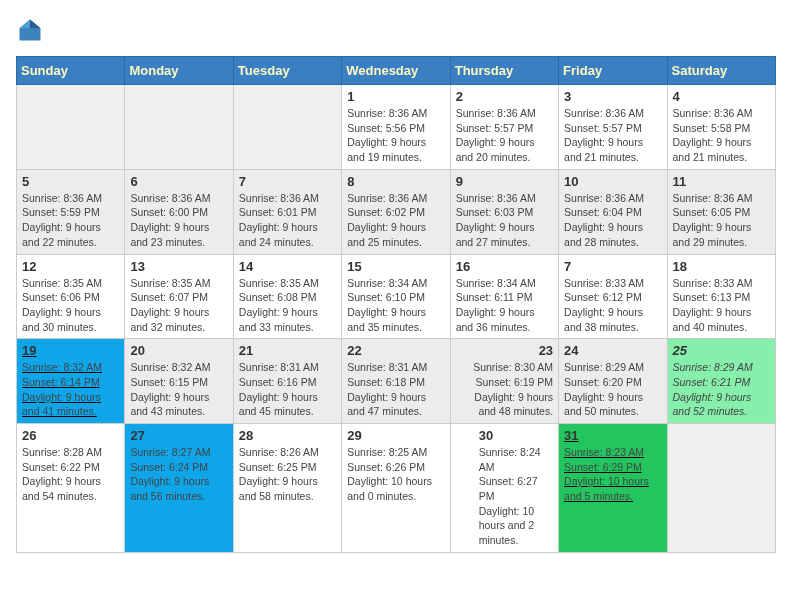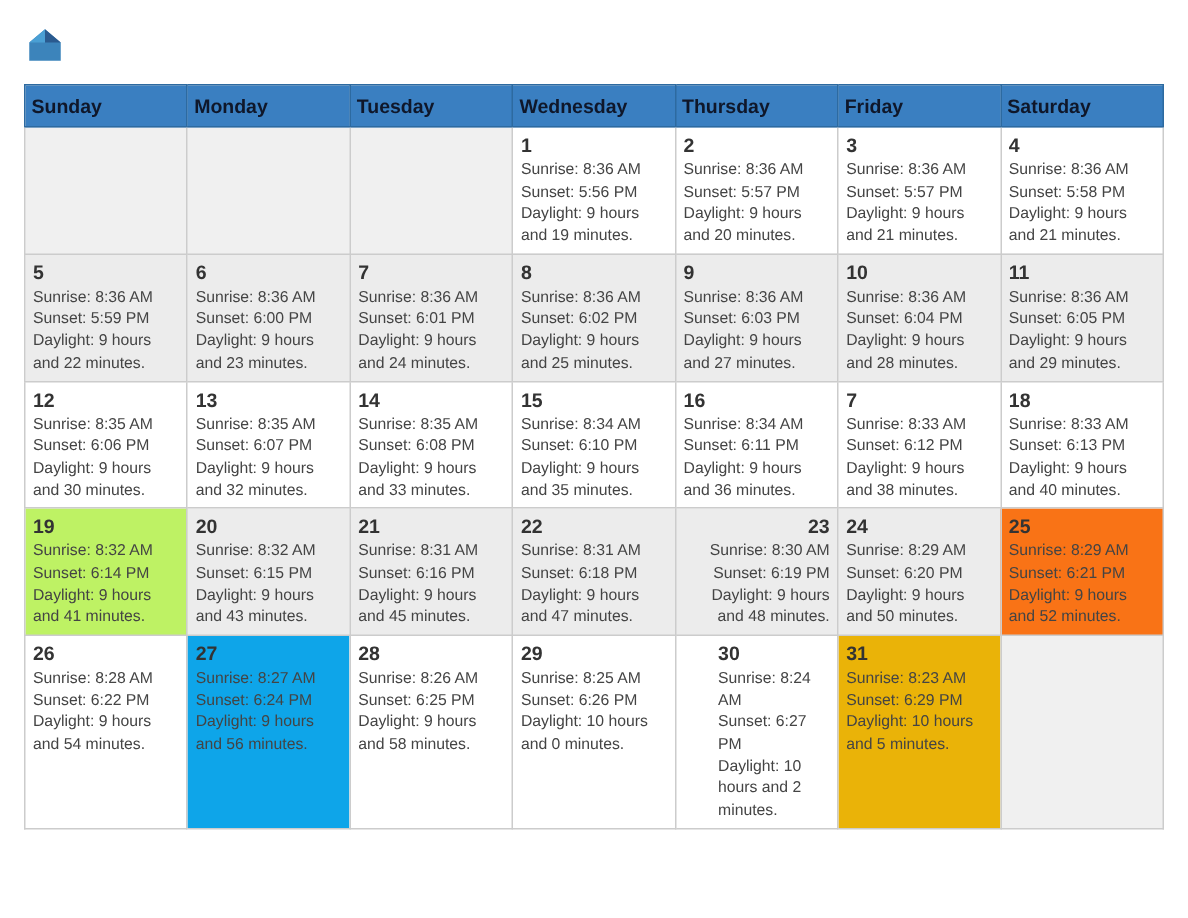--- a/index.html
+++ b/index.html
@@ -44,21 +44,21 @@
       font-size: 14px;
       color: #555;
     }
     .calendar {
       width: 100%;
       border-collapse: collapse;
       font-size: 11px;
     }
     .calendar thead th {
       background: #3a7fc1;
-      color: #0f172a;
+      color: #fef9c3;
       padding: 6px 4px;
       text-align: left;
       font-size: 13px;
       font-weight: bold;
       border: 1px solid #2d6aa0;
     }
     .calendar tbody td {
       border: 1px solid #ccc;
       vertical-align: top;
       padding: 4px 5px;
@@ -201,21 +201,21 @@
         <td style="background: rgb(255, 255, 255);">
           <div class="day-number">7</div>
           <div class="day-info">Sunrise: 8:33 AM<br>Sunset: 6:12 PM<br>Daylight: 9 hours and 38 minutes.</div>
         </td>
         <td style="background: rgb(255, 255, 255);">
           <div class="day-number">18</div>
           <div class="day-info">Sunrise: 8:33 AM<br>Sunset: 6:13 PM<br>Daylight: 9 hours and 40 minutes.</div>
         </td>
       </tr>
       <tr>
-        <td style="background: #bef264;">
+        <td style="background: #0ea5e9; text-decoration: underline;">
           <div class="day-number">19</div>
           <div class="day-info">Sunrise: 8:32 AM<br>Sunset: 6:14 PM<br>Daylight: 9 hours and 41 minutes.</div>
         </td>
         <td style="background: rgb(236, 236, 236);">
           <div class="day-number">20</div>
           <div class="day-info">Sunrise: 8:32 AM<br>Sunset: 6:15 PM<br>Daylight: 9 hours and 43 minutes.</div>
         </td>
         <td style="background: rgb(236, 236, 236);">
           <div class="day-number">21</div>
           <div class="day-info">Sunrise: 8:31 AM<br>Sunset: 6:16 PM<br>Daylight: 9 hours and 45 minutes.</div>
@@ -225,21 +225,21 @@
           <div class="day-info">Sunrise: 8:31 AM<br>Sunset: 6:18 PM<br>Daylight: 9 hours and 47 minutes.</div>
         </td>
         <td style="background: rgb(236, 236, 236); text-align: right;">
           <div class="day-number">23</div>
           <div class="day-info">Sunrise: 8:30 AM<br>Sunset: 6:19 PM<br>Daylight: 9 hours and 48 minutes.</div>
         </td>
         <td style="background: rgb(236, 236, 236);">
           <div class="day-number">24</div>
           <div class="day-info">Sunrise: 8:29 AM<br>Sunset: 6:20 PM<br>Daylight: 9 hours and 50 minutes.</div>
         </td>
-        <td style="background: #f97316;">
+        <td style="background: #86efac; font-style: italic;">
           <div class="day-number">25</div>
           <div class="day-info">Sunrise: 8:29 AM<br>Sunset: 6:21 PM<br>Daylight: 9 hours and 52 minutes.</div>
         </td>
       </tr>
       <tr>
         <td style="background: rgb(255, 255, 255);">
           <div class="day-number">26</div>
           <div class="day-info">Sunrise: 8:28 AM<br>Sunset: 6:22 PM<br>Daylight: 9 hours and 54 minutes.</div>
         </td>
         <td style="background: #0ea5e9; margin-top: 35px;">
@@ -251,20 +251,20 @@
           <div class="day-info">Sunrise: 8:26 AM<br>Sunset: 6:25 PM<br>Daylight: 9 hours and 58 minutes.</div>
         </td>
         <td style="background: rgb(255, 255, 255);">
           <div class="day-number">29</div>
           <div class="day-info">Sunrise: 8:25 AM<br>Sunset: 6:26 PM<br>Daylight: 10 hours and 0 minutes.</div>
         </td>
         <td style="background: rgb(255, 255, 255); padding-left: 28px;">
           <div class="day-number">30</div>
           <div class="day-info">Sunrise: 8:24 AM<br>Sunset: 6:27 PM<br>Daylight: 10 hours and 2 minutes.</div>
         </td>
-        <td style="background: #eab308;">
+        <td style="background: #22c55e; text-decoration: underline;">
           <div class="day-number">31</div>
           <div class="day-info">Sunrise: 8:23 AM<br>Sunset: 6:29 PM<br>Daylight: 10 hours and 5 minutes.</div>
         </td>
         <td class="empty-cell" style="background: rgb(240, 240, 240);"></td>
       </tr>
     </tbody>
 </table>
 
 </body></html>

